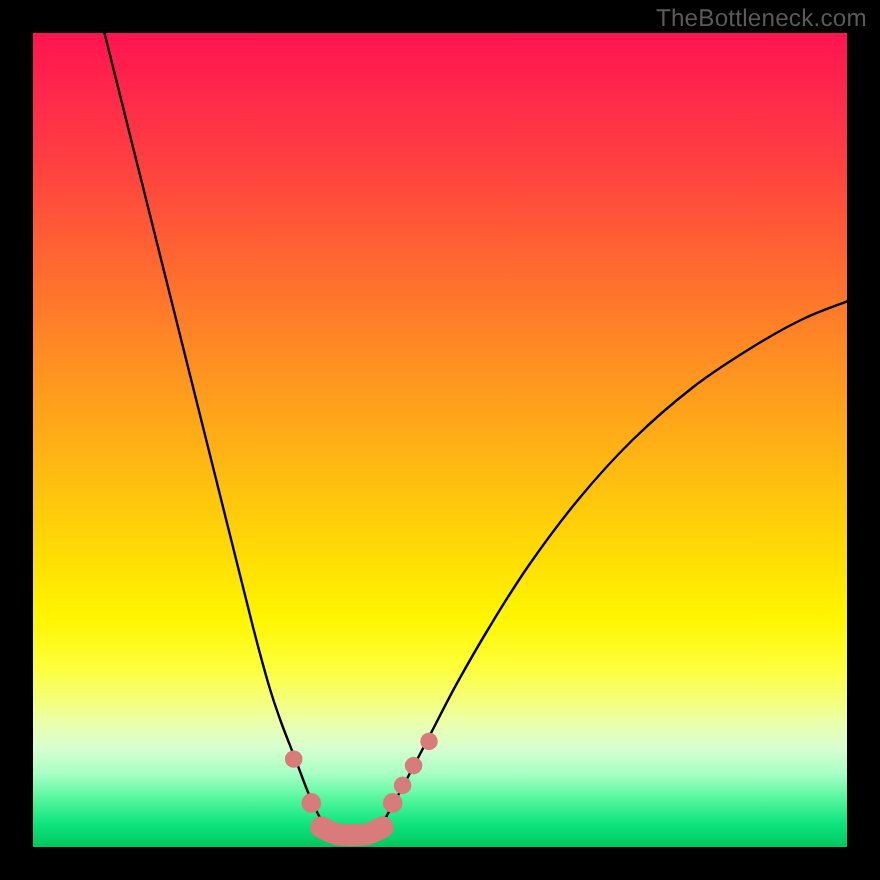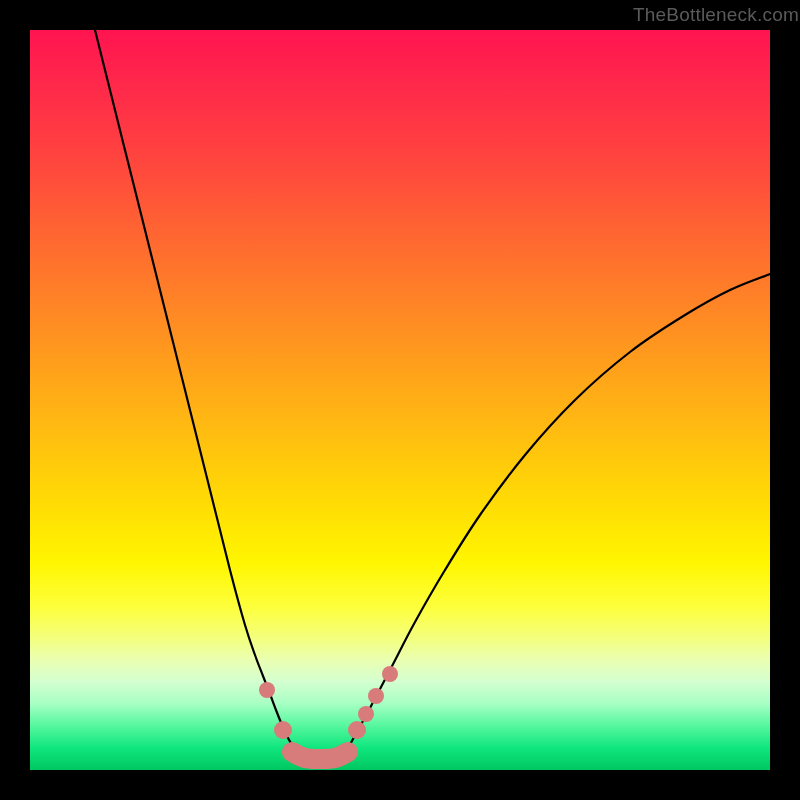--- a/index.html
+++ b/index.html
@@ -50,23 +50,23 @@
       #d5ffd0 88%,
       #a7ffc4 91%,
       #56f79e 94%,
       #10e67e 97%,
       #00c75f 100%
     );
   }
   .attrib {
     position: absolute;
     top: 4px;
-    right: 1px;
+    right: 12px;
     color: #5a5a5a;
-    font-size: 19px;
+    font-size: 22px;
     font-weight: 500;
     letter-spacing: 0.2px;
     user-select: none;
   }
   svg.curves {
     position: absolute;
     top: 0;
     left: 0;
     width: 740px;
     height: 740px;

